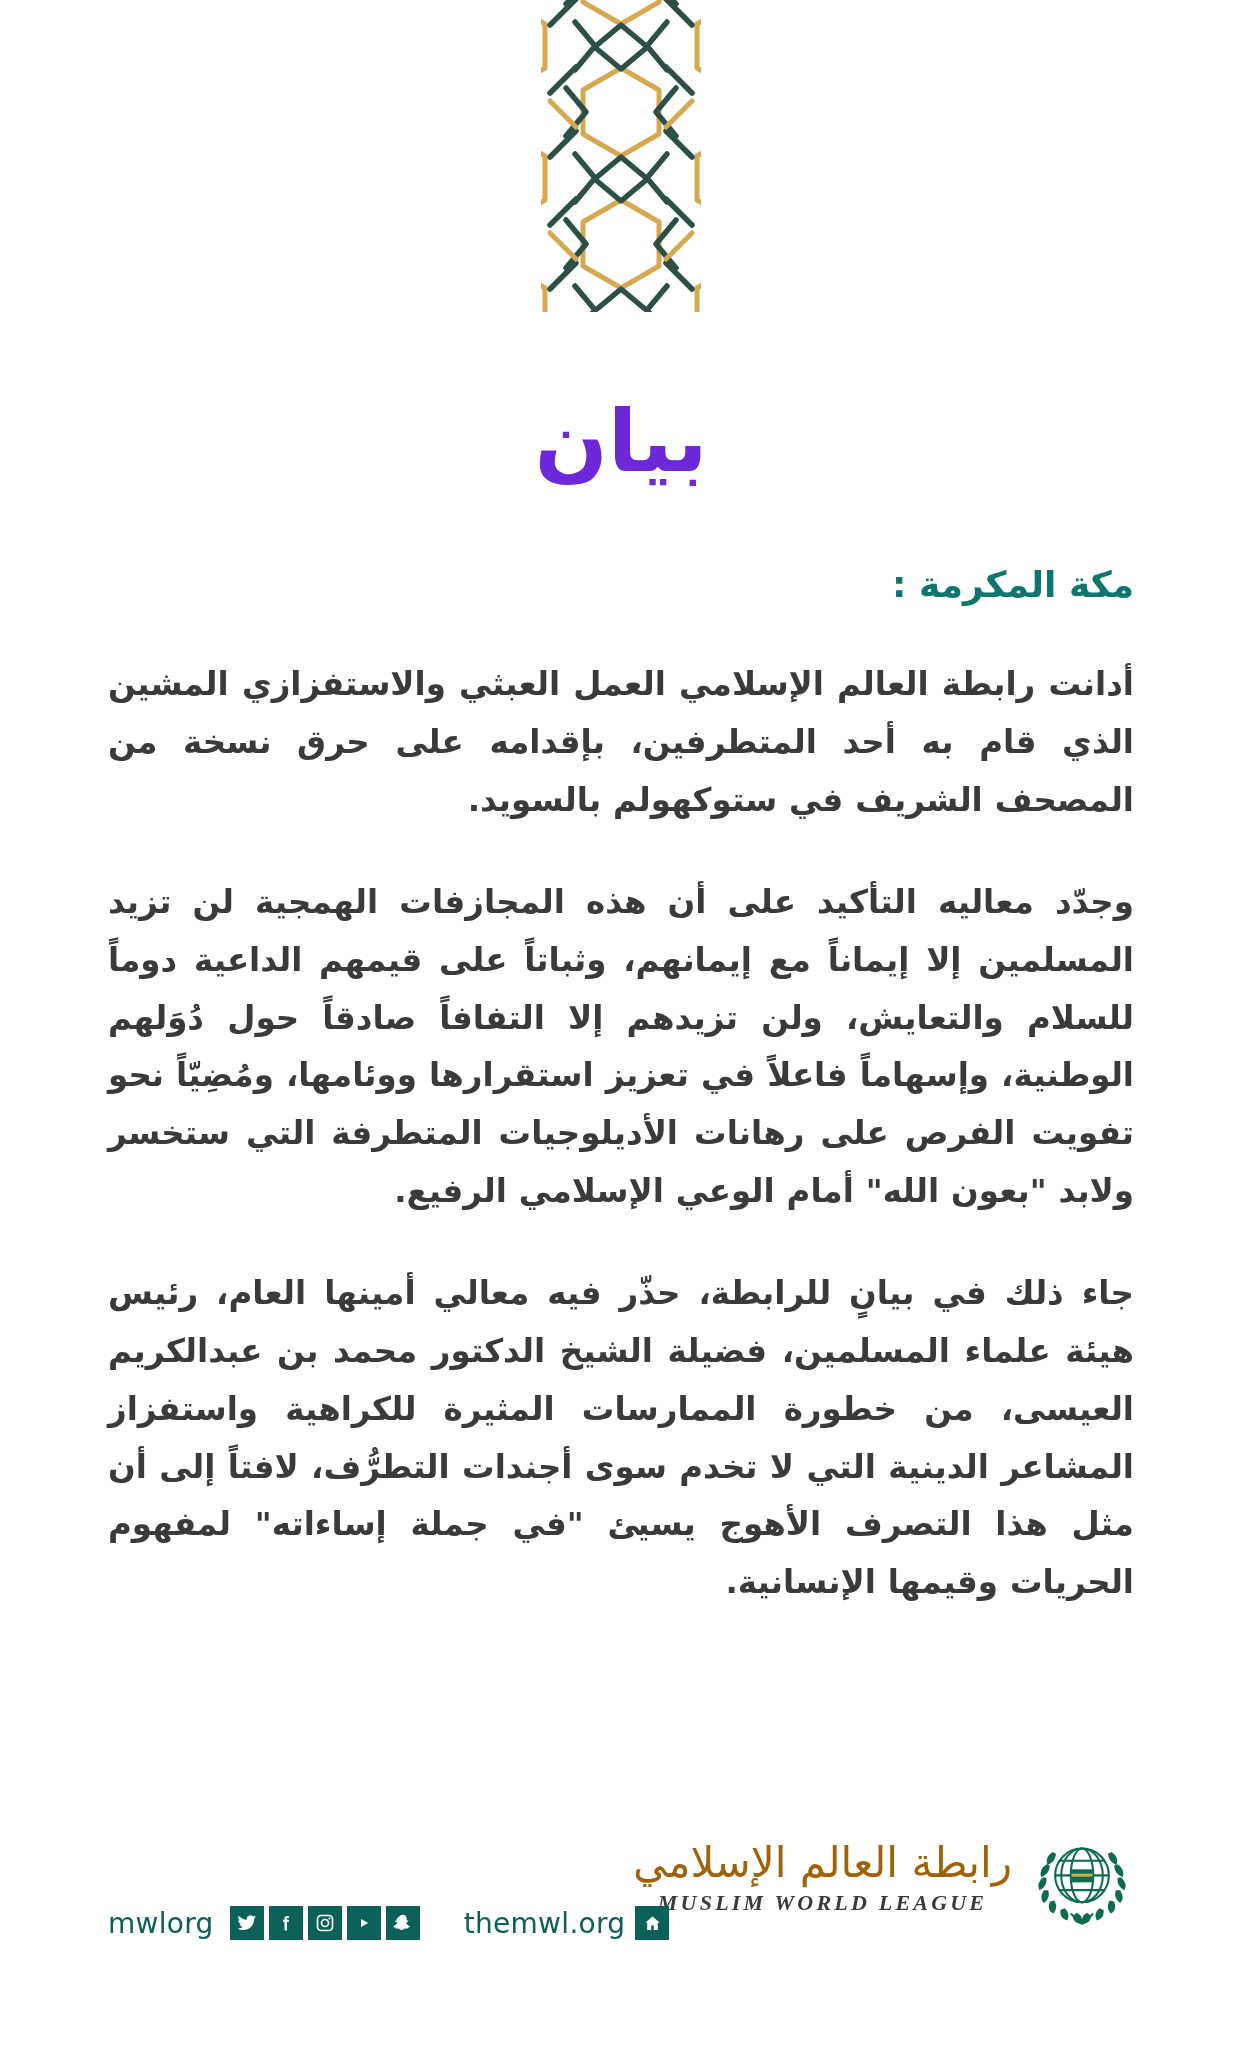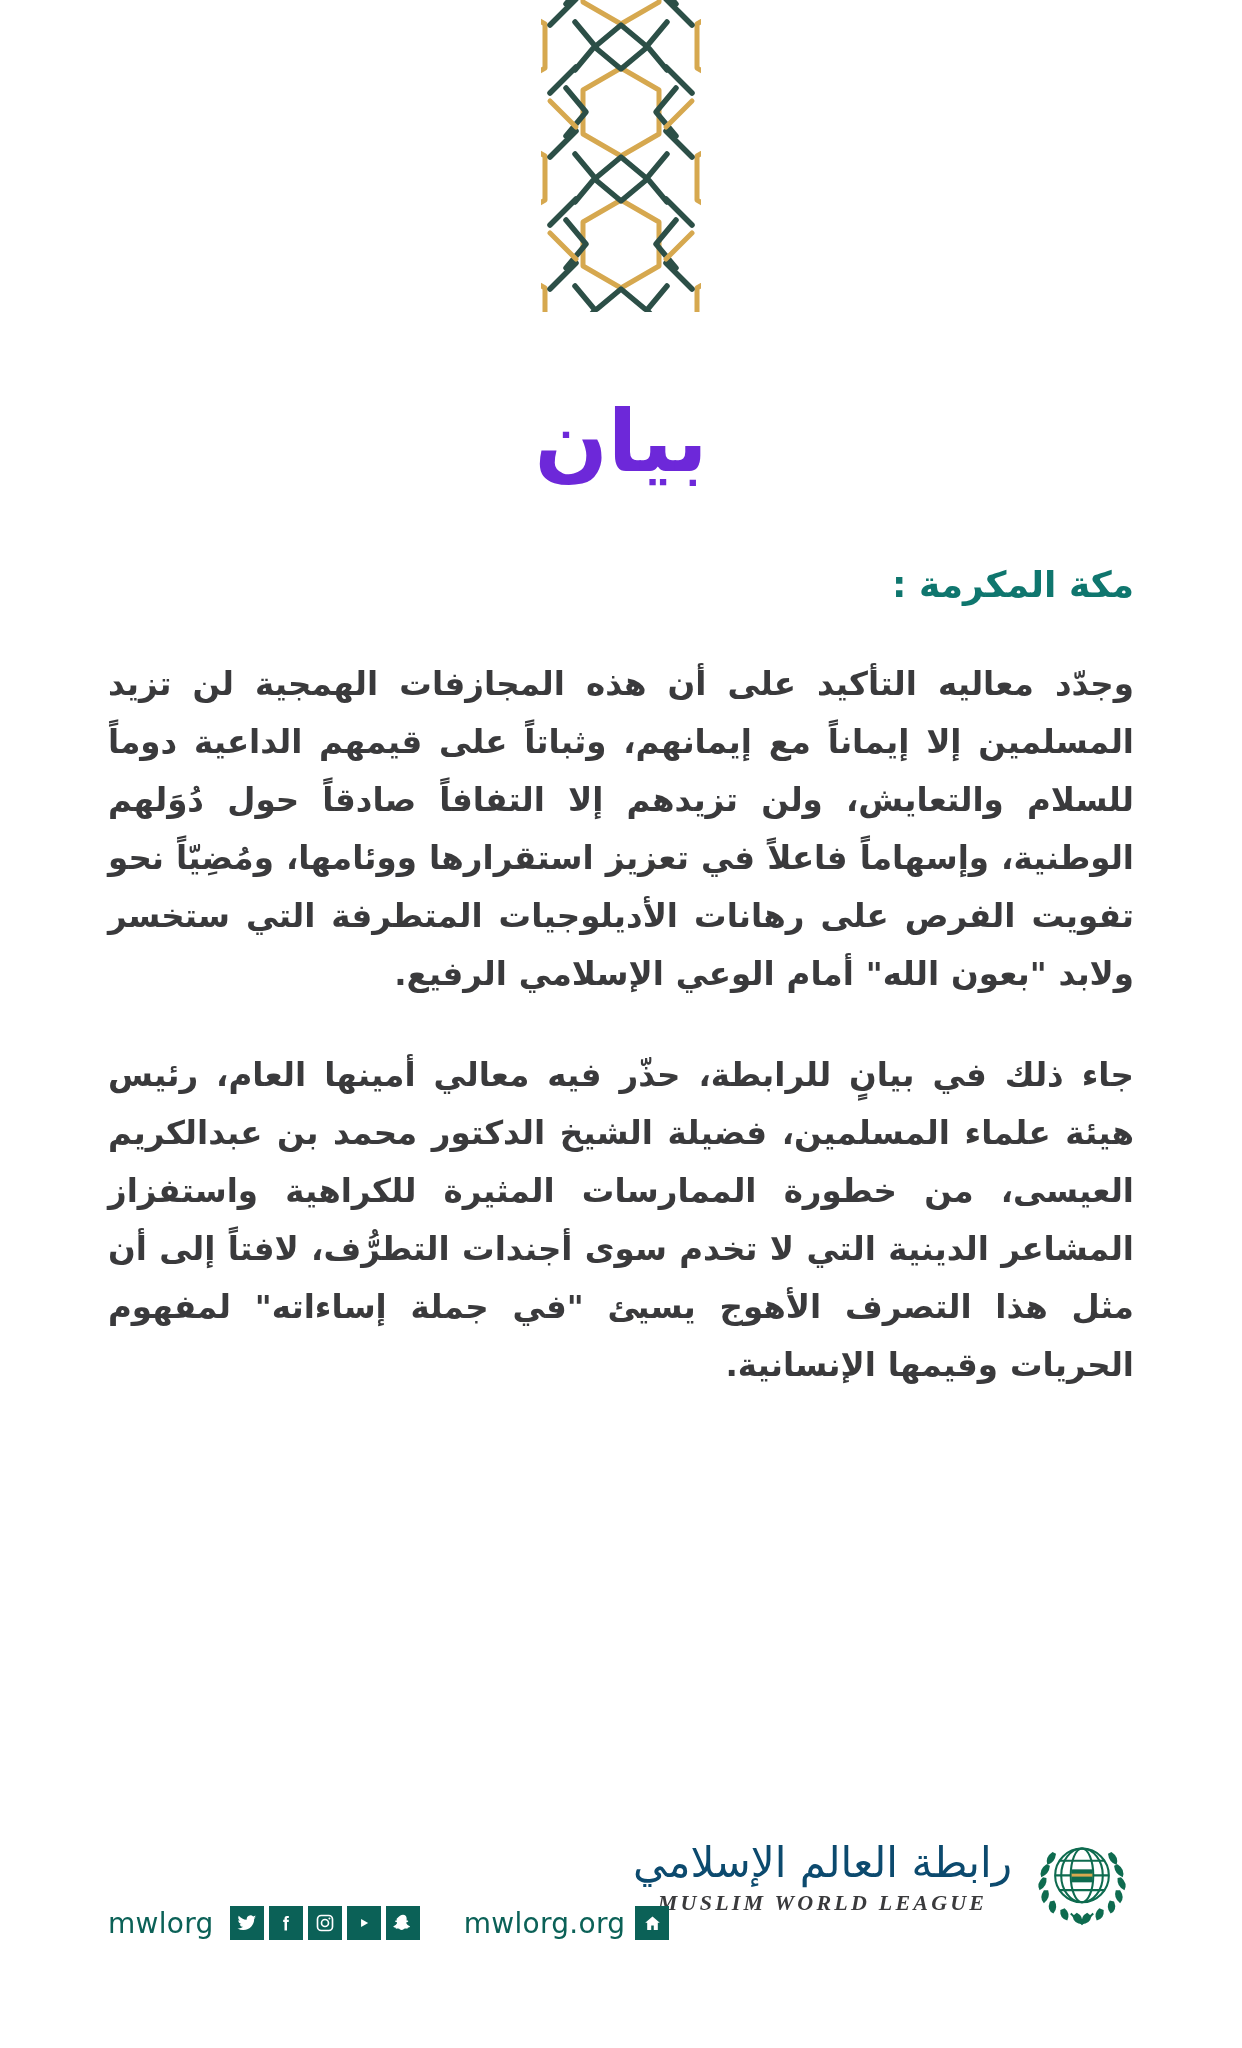--- a/index.html
+++ b/index.html
@@ -100,21 +100,21 @@
   }
   .brand-text {
     display: flex;
     flex-direction: column;
     align-items: center;
     gap: 4px;
   }
   .brand-ar {
     font-size: 42px;
     line-height: 1.1;
-    color: #0c4a6e;
+    color: #a16207;
     font-family: "DejaVu Sans", "Liberation Sans", sans-serif;
     direction: rtl;
     white-space: nowrap;
   }
   .brand-en {
     font-family: "Liberation Serif", "DejaVu Serif", serif;
     font-size: 22px;
     letter-spacing: 3.2px;
     font-weight: 700;
     color: #3a3a3c;
@@ -257,20 +257,21 @@
       </g>
     </svg>
   </div>
 
   <h1 class="title">بيان</h1>
 
   <div class="content">
 
     <p class="dateline">مكة المكرمة :</p>
 
+    <p class="para">أدانت رابطة العالم الإسلامي العمل العبثي والاستفزازي المشين الذي قام به أحد المتطرفين، بإقدامه على حرق نسخة من المصحف الشريف في ستوكهولم بالسويد.</p>
 
     <p class="para">وجدّد معاليه التأكيد على أن هذه المجازفات الهمجية لن تزيد المسلمين إلا إيماناً مع إيمانهم، وثباتاً على قيمهم الداعية دوماً للسلام والتعايش، ولن تزيدهم إلا التفافاً صادقاً حول دُوَلهم الوطنية، وإسهاماً فاعلاً في تعزيز استقرارها ووئامها، ومُضِيّاً نحو تفويت الفرص على رهانات الأديلوجيات المتطرفة التي ستخسر ولابد "بعون الله" أمام الوعي الإسلامي الرفيع.</p>
 
     <p class="para">جاء ذلك في بيانٍ للرابطة، حذّر فيه معالي أمينها العام، رئيس هيئة علماء المسلمين، فضيلة الشيخ الدكتور محمد بن عبدالكريم العيسى، من خطورة الممارسات المثيرة للكراهية واستفزاز المشاعر الدينية التي لا تخدم سوى أجندات التطرُّف، لافتاً إلى أن مثل هذا التصرف الأهوج يسيئ "في جملة إساءاته" لمفهوم الحريات وقيمها الإنسانية.</p>
   </div>
 
   <div class="footer">
 
     <div class="brand-block">
       <div class="brand-text">
@@ -350,21 +351,21 @@
         </a>
 
         <a class="sq-icon">
           <svg width="20" height="20" viewBox="0 0 24 24" fill="#ffffff" xmlns="http://www.w3.org/2000/svg">
             <path d="M12 2.2c2.6 0 4.4 2 4.4 4.6 0 .8-.1 1.6-.1 2.2.3.1.7.1 1 0 .5-.1.9.2 1 .6.1.5-.2.9-.9 1.2-.8.3-1.6.5-1.5 1.1.2.9 2.3 3.4 3.9 3.7.4.1.6.4.5.8-.1.5-1.1.9-2.3 1.1-.2 0-.3.3-.4.6-.1.4-.2.8-.7.8-.4 0-1-.2-1.8-.2-1.1 0-1.6.2-2.3.8-.7.6-1.4 1-2.4 1s-1.7-.4-2.4-1c-.7-.6-1.2-.8-2.3-.8-.8 0-1.4.2-1.8.2-.5 0-.6-.4-.7-.8-.1-.3-.2-.6-.4-.6-1.2-.2-2.2-.6-2.3-1.1-.1-.4.1-.7.5-.8 1.6-.3 3.7-2.8 3.9-3.7.1-.6-.7-.8-1.5-1.1-.7-.3-1-.7-.9-1.2.1-.4.5-.7 1-.6.3.1.7.1 1 0 0-.6-.1-1.4-.1-2.2C7.6 4.2 9.4 2.2 12 2.2z"></path>
           </svg>
         </a>
       </div>
 
       <div class="site-link">
-        <span class="handle">mwlorg.org</span>
+        <span class="handle">themwl.org</span>
         <span class="sq-icon">
           <svg width="19" height="19" viewBox="0 0 24 24" fill="#ffffff" xmlns="http://www.w3.org/2000/svg">
             <path d="M12 3.2 2.8 11h2.5v9.2h5.1V14.4h3.2v5.8h5.1V11h2.5z"></path>
           </svg>
         </span>
       </div>
     </div>
   </div>
 
 </div>

